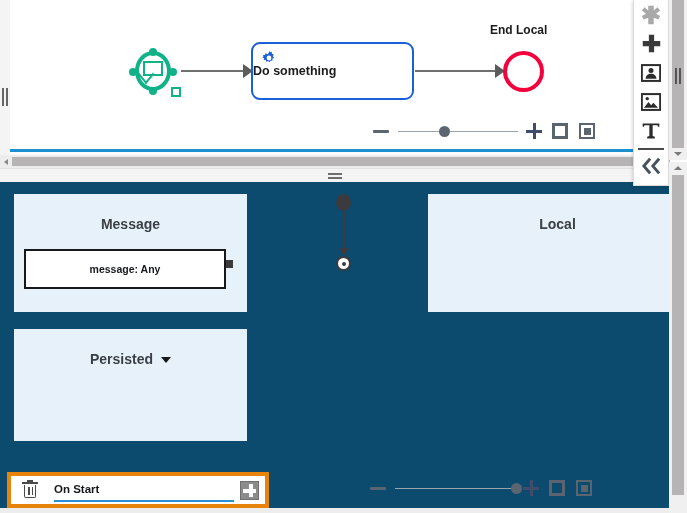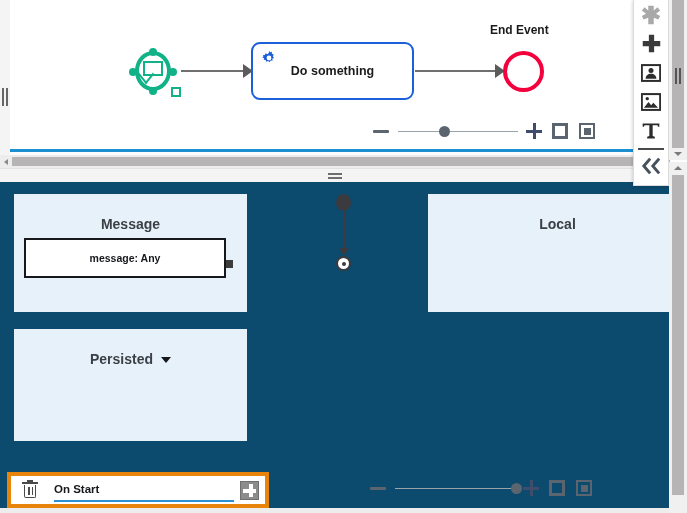--- a/index.html
+++ b/index.html
@@ -55,21 +55,21 @@
     border:2px solid #12b288;box-sizing:border-box;background:#ffffff;
   }
 
   
   .task{
     position:absolute;left:248px;top:42px;width:163px;height:58px;
     border:2px solid #1b5fd9;border-radius:9px;background:#ffffff;
     box-sizing:border-box;
   }
   .task-label{
-    position:absolute;left:0;right:0;top:20px;text-align:center;
+    position:absolute;left:0;right:0;top:20px;
     font-size:12.5px;font-weight:bold;color:#1b1b1b;
   }
   .gear{
     position:absolute;left:7px;top:5px;width:18px;height:18px;
   }
 
   
   .end-label{
     position:absolute;left:487px;top:23px;
     font-size:12px;font-weight:bold;color:#1b1b1b;white-space:nowrap;
@@ -156,21 +156,21 @@
   .lane-local{left:428px;top:12px;width:259px;height:118px;}
   .lane-persisted{left:14px;top:147px;width:233px;height:112px;}
 
   .caret{
     display:inline-block;vertical-align:middle;margin-left:8px;
     width:0;height:0;border-left:5px solid transparent;border-right:5px solid transparent;
     border-top:6px solid #16181b;
   }
 
   .msg-box{
-    position:absolute;left:24px;top:56px;width:202px;height:40px;
+    position:absolute;left:24px;top:67px;width:202px;height:40px;
     border:2px solid #16181b;background:#ffffff;box-sizing:border-box;
     display:flex;align-items:center;justify-content:center;
   }
   .msg-box span{font-size:10.5px;font-weight:bold;color:#16181b;}
   .msg-handle{
     position:absolute;left:226px;top:78px;width:7px;height:8px;background:#3c3c3c;
   }
 
   
   .state-init{
@@ -314,21 +314,21 @@
           <path fill="#1b5fd9" d="M12 2l1.1 2.3 2.5-.6.3 2.6 2.4 1-1.2 2.3 1.6 2-2.2 1.4.2 2.6-2.5-.3-1.4 2.2-2-1.6-2.3 1.2-1-2.4-2.6-.3.6-2.5L2.2 12l2.3-1.1-.6-2.5 2.6-.3 1-2.4L9.8 6.9l2-1.6z"></path>
           <circle cx="12" cy="12" r="3.2" fill="#ffffff"></circle>
         </svg>
       </div>
       <div class="task-label">Do something</div>
     </div>
 
     <div class="conn c2"></div>
     <div class="arrowhead a2"></div>
 
-    <div class="end-label">End Event</div>
+    <div class="end-label">End Local</div>
     <div class="end-circle"></div>
 
     <div class="zoomctl zoom-top">
       <div class="zc-minus"></div>
       <div class="zc-track">
         <div class="zc-knob" style="left:34%"></div>
       </div>
       <div class="zc-plus"></div>
       <div class="zc-fit">
         <span class="tl"></span>

